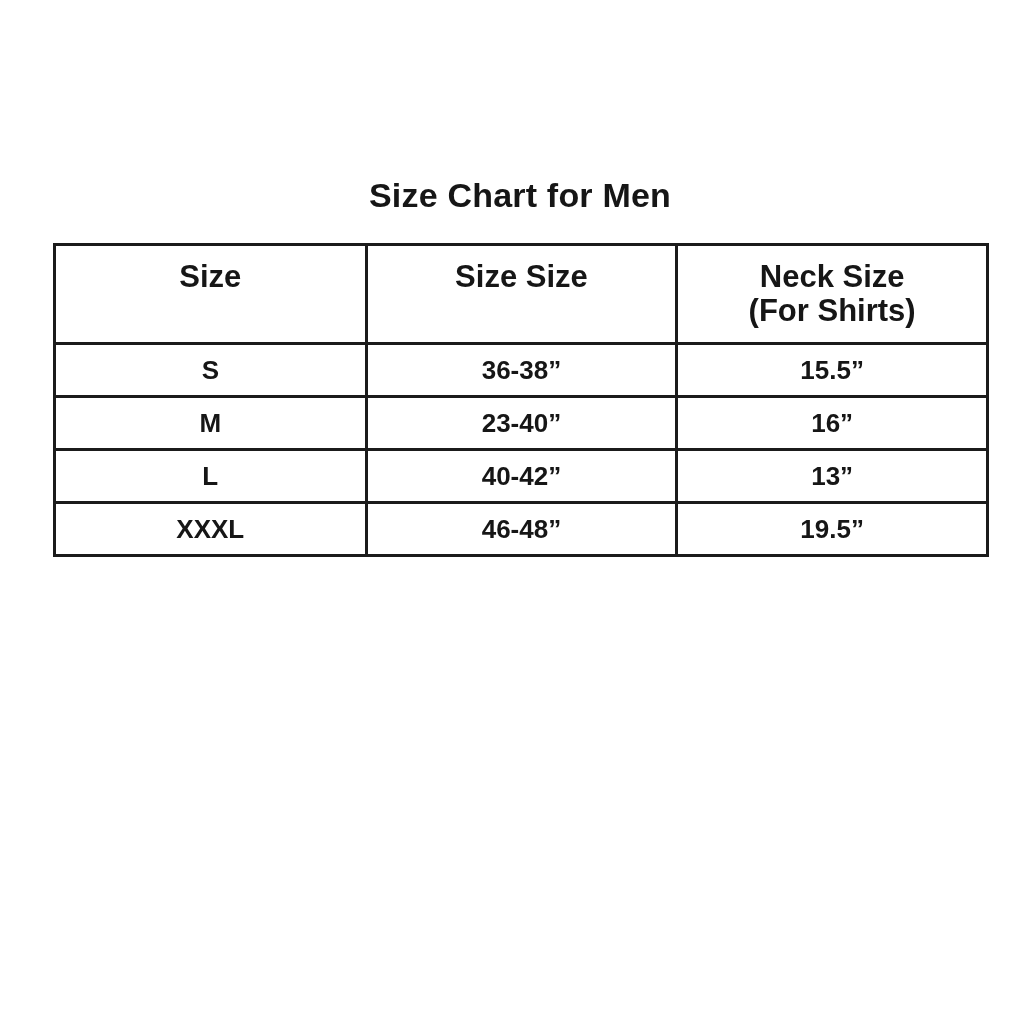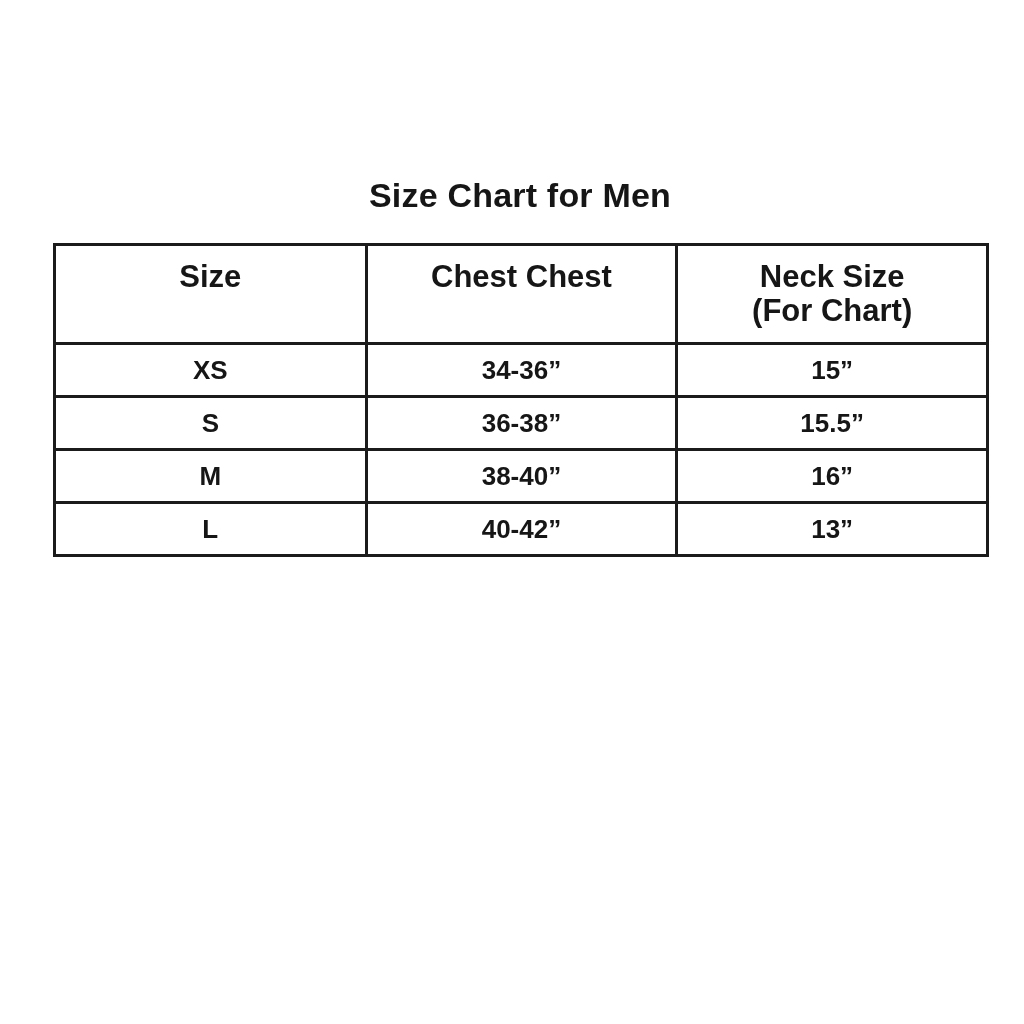--- a/index.html
+++ b/index.html
@@ -74,45 +74,45 @@
       <col style="width:33.4%">
       <col style="width:33.3%">
       <col style="width:33.3%">
     </colgroup>
     <thead>
       <tr>
         <th>
           <span class="hdr-line">Size</span>
         </th>
         <th>
-          <span class="hdr-line">Chest Chest</span>
+          <span class="hdr-line">Size Size</span>
         </th>
         <th>
           <span class="hdr-line">Neck Size</span>
-          <span class="hdr-line">(For Chart)</span>
+          <span class="hdr-line">(For Shirts)</span>
         </th>
       </tr>
     </thead>
     <tbody>
-      <tr>
-        <th>XS</th>
-        <td>34-36”</td>
-        <td>15”</td>
-      </tr>
       <tr>
         <th>S</th>
         <td>36-38”</td>
         <td>15.5”</td>
       </tr>
       <tr>
         <th>M</th>
-        <td>38-40”</td>
+        <td>23-40”</td>
         <td>16”</td>
       </tr>
       <tr>
         <th>L</th>
         <td>40-42”</td>
         <td>13”</td>
       </tr>
+      <tr>
+        <th>XXXL</th>
+        <td>46-48”</td>
+        <td>19.5”</td>
+      </tr>
     </tbody>
   </table>
 
 </div>
 
 </body></html>

